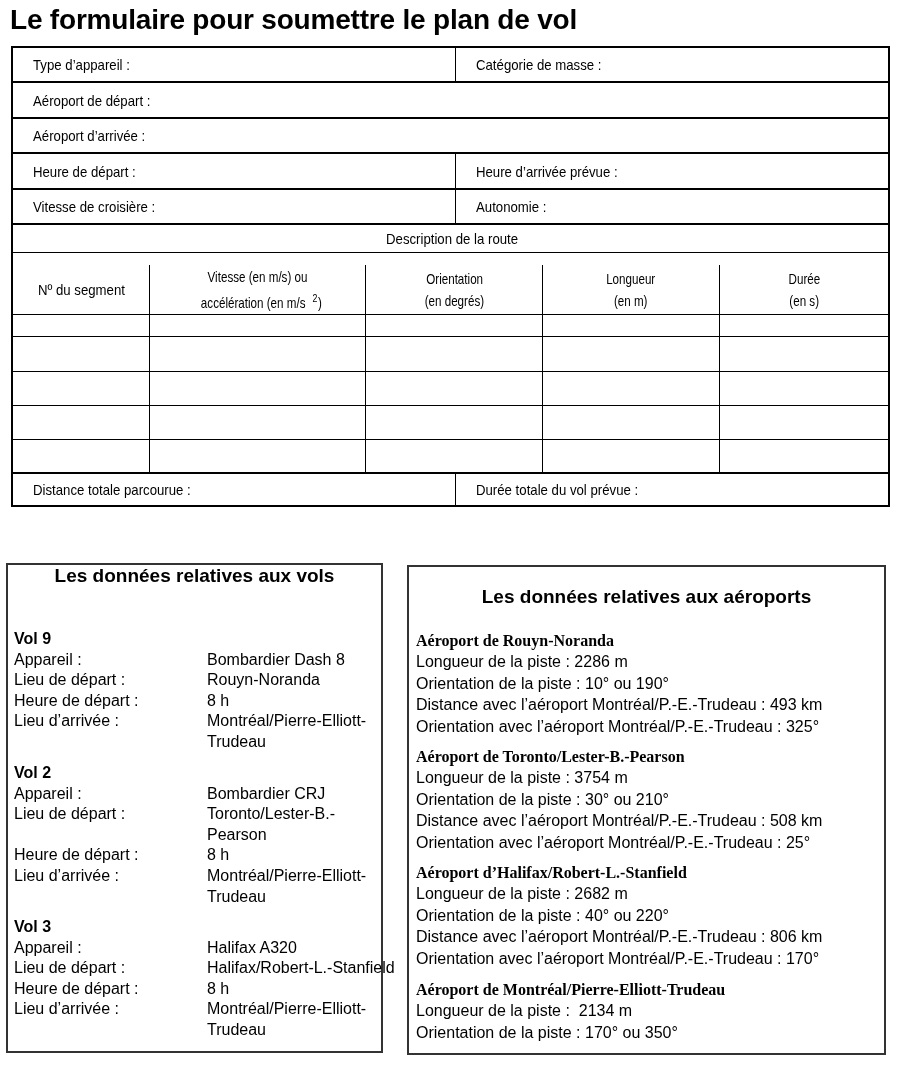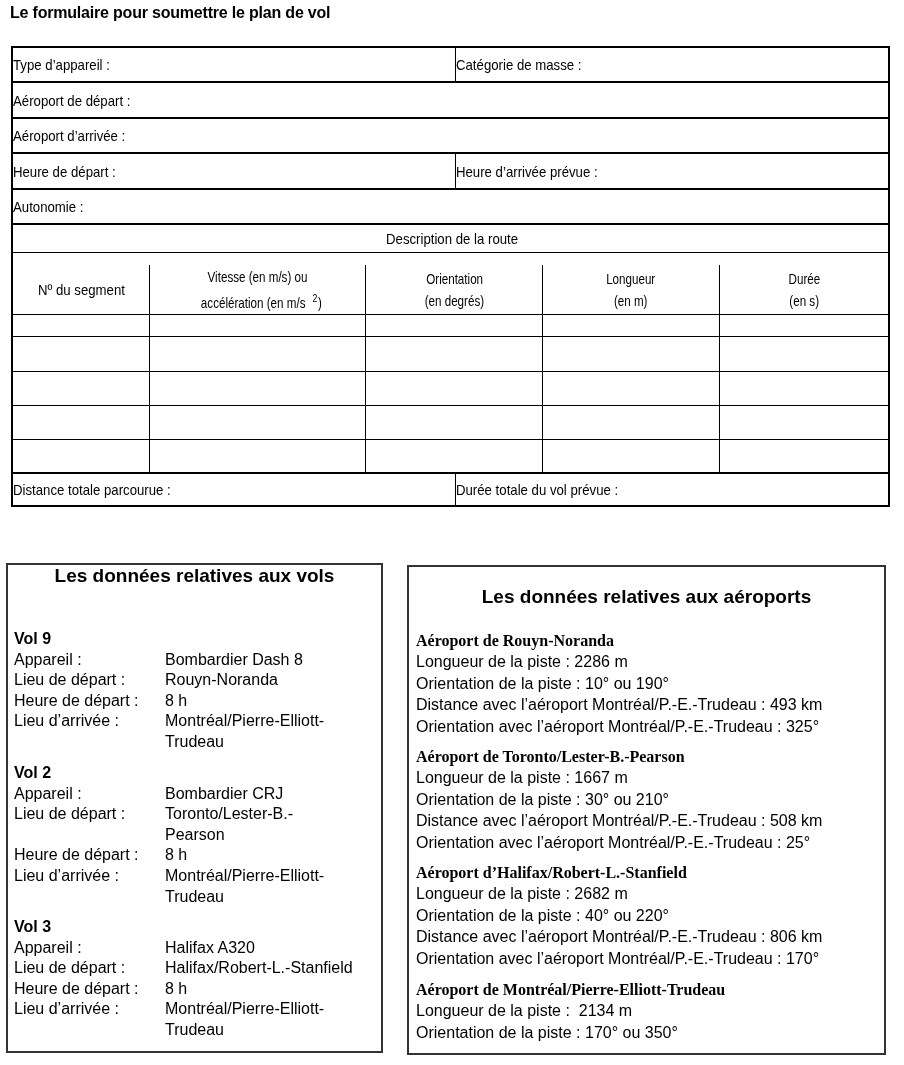--- a/index.html
+++ b/index.html
@@ -1,39 +1,39 @@
 <!DOCTYPE html>
 <html><head>
 <meta charset="utf-8">
 <style>
   html, body { margin:0; padding:0; background:#ffffff; }
   body { width:904px; height:1065px; position:relative; color:#000; font-family:"Liberation Sans", sans-serif; overflow:hidden; }
-  .title { position:absolute; left:10px; top:4px; font-size:16px; font-weight:bold; letter-spacing:-0.2px; }
+  .title { position:absolute; left:10px; top:4px; font-size:28px; font-weight:bold; letter-spacing:-0.2px; }
   .form { position:absolute; left:11px; top:46px; width:879px; border:2px solid #000; box-sizing:border-box; height:461px; }
   .row { position:absolute; left:0; right:0; border-bottom:2px solid #000; box-sizing:border-box; display:flex; }
-  .cell { box-sizing:border-box; font-family:"Liberation Sans Narrow","Liberation Sans", sans-serif; font-size:15px; padding-left:0; display:flex; align-items:center; transform-origin:left center; }
+  .cell { box-sizing:border-box; font-family:"Liberation Sans Narrow","Liberation Sans", sans-serif; font-size:15px; padding-left:20px; display:flex; align-items:center; transform-origin:left center; }
   .cell span { display:inline-block; transform:scaleX(0.88); transform-origin:left center; white-space:nowrap; }
   .half-l { width:443px; border-right:1.5px solid #000; }
   .half-r { flex:1; }
   .full { flex:1; }
   .route-title { flex:1; justify-content:center; padding-left:4px; }
   .route-title span { transform-origin:center; }
   .grid-head, .grid-row { position:absolute; left:0; right:0; display:flex; box-sizing:border-box; }
   .gcell { box-sizing:border-box; border-right:1px solid #000; border-bottom:1px solid #000; display:flex; align-items:center; justify-content:center; text-align:center; font-size:15px; line-height:22px; }
   .gcell:last-child { border-right:none; }
   .gcell span { display:inline-block; transform:scaleX(0.88); }
   .c0 { width:137px; } .c1 { width:216px; } .c2 { width:177px; } .c3 { width:177px; } .c4 { flex:1; }
   sup { font-size:10px; }
   .box { position:absolute; border:2px solid #333; box-sizing:border-box; }
   .box-title { font-weight:bold; font-size:19px; text-align:center; }
   .vols { left:6px; top:563px; width:377px; height:490px; }
   .airports { left:407px; top:565px; width:479px; height:490px; }
   .vol-block { position:absolute; left:6px; font-size:16px; line-height:20.6px; }
   .vol-name { font-weight:bold; }
-  .kv { display:flex; }
+  .kv { display:flex;gap:42px; }
   .kv .k { width:151px; flex:none; }
   .kv .v { width:215px; }
   .ap-block { position:absolute; left:7px; font-size:16px; line-height:21.5px; }
   .ap-name { font-weight:bold; line-height:20px;font-family:Liberation Serif, serif; }
 </style>
 </head>
 <body>
 
 <div class="title">Le formulaire pour soumettre le plan de vol</div>
 
@@ -58,20 +58,23 @@
   </div>
   <div class="row" style="top:106px;height:36px;">
     <div class="cell half-l">
         <span>Heure de départ :</span>
       </div>
     <div class="cell half-r">
         <span>Heure d’arrivée prévue :</span>
       </div>
   </div>
   <div class="row" style="top:142px;height:35px;">
+    <div class="cell half-l">
+        <span>Vitesse de croisière :</span>
+      </div>
     <div class="cell half-r">
         <span>Autonomie :</span>
       </div>
   </div>
   <div class="row" style="top:177px;height:28px;border-bottom:1px solid #000;">
     <div class="cell route-title">
         <span>Description de la route</span>
       </div>
   </div>
 
@@ -209,21 +212,21 @@
   <div class="ap-block" style="top:64px;">
     <div class="ap-name">Aéroport de Rouyn-Noranda</div>
     <div>Longueur de la piste : 2286 m</div>
     <div>Orientation de la piste : 10° ou 190°</div>
     <div>Distance avec l’aéroport Montréal/P.-E.-Trudeau : 493 km</div>
     <div>Orientation avec l’aéroport Montréal/P.-E.-Trudeau : 325°</div>
   </div>
 
   <div class="ap-block" style="top:180px;">
     <div class="ap-name">Aéroport de Toronto/Lester-B.-Pearson</div>
-    <div>Longueur de la piste : 1667 m</div>
+    <div>Longueur de la piste : 3754 m</div>
     <div>Orientation de la piste : 30° ou 210°</div>
     <div>Distance avec l’aéroport Montréal/P.-E.-Trudeau : 508 km</div>
     <div>Orientation avec l’aéroport Montréal/P.-E.-Trudeau : 25°</div>
   </div>
 
   <div class="ap-block" style="top:296px;">
     <div class="ap-name">Aéroport d’Halifax/Robert-L.-Stanfield</div>
     <div>Longueur de la piste : 2682 m</div>
     <div>Orientation de la piste : 40° ou 220°</div>
     <div>Distance avec l’aéroport Montréal/P.-E.-Trudeau : 806 km</div>

